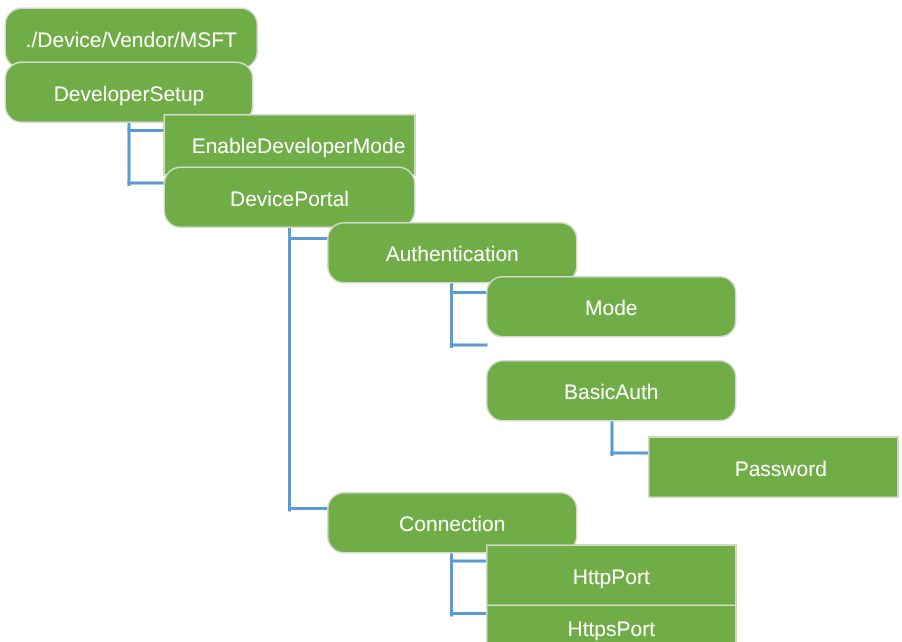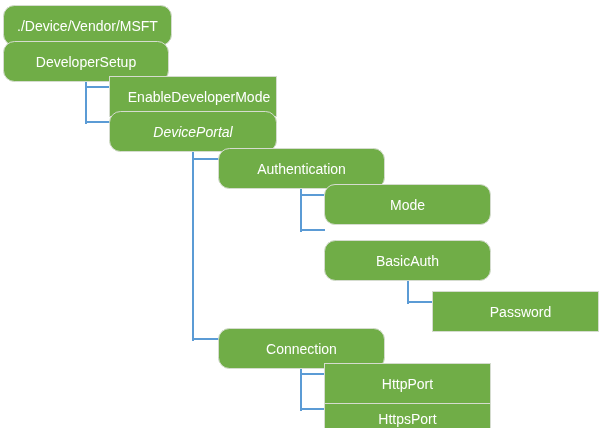--- a/index.html
+++ b/index.html
@@ -56,21 +56,21 @@
   <div class="c h" style="left:406.75px; top:264.75px; width:26px;"></div>
   <div class="c h" style="left:406.75px; top:300.75px; width:26px;"></div>
 
   <div class="c v" style="left:299.75px; top:351px; height:59.5px;"></div>
   <div class="c h" style="left:299.75px; top:372.75px; width:25px;"></div>
   <div class="c h" style="left:299.75px; top:407.75px; width:25px;"></div>
 
   <div class="node pill" style="left:3px;   top:5px;   width:169px;">./Device/Vendor/MSFT</div>
   <div class="node pill" style="left:3px;   top:41px;  width:166px;">DeveloperSetup</div>
   <div class="node rect" style="left:109px; top:76px;  width:168px;padding-left:12px;">EnableDeveloperMode</div>
-  <div class="node pill" style="left:109px; top:111px; width:168px;font-style:italic;">DevicePortal</div>
+  <div class="node pill" style="left:109px; top:111px; width:168px;">DevicePortal</div>
   <div class="node pill" style="left:218px; top:148px; width:167px;">Authentication</div>
   <div class="node rect" style="left:324px; top:184px; width:167px;border-radius:11px;">Mode</div>
   <div class="node pill" style="left:324px; top:219px; width:167px;margin-top:21px;">BasicAuth</div>
   <div class="node rect" style="left:432px; top:291px; width:167px;padding-left:10px;">Password</div>
   <div class="node pill" style="left:218px; top:328px; width:167px;">Connection</div>
   <div class="node rect" style="left:324px; top:398px; width:167px;">HttpsPort</div>
   <div class="node rect" style="left:324px; top:363px; width:167px;">HttpPort</div>
 
 </div>
 

